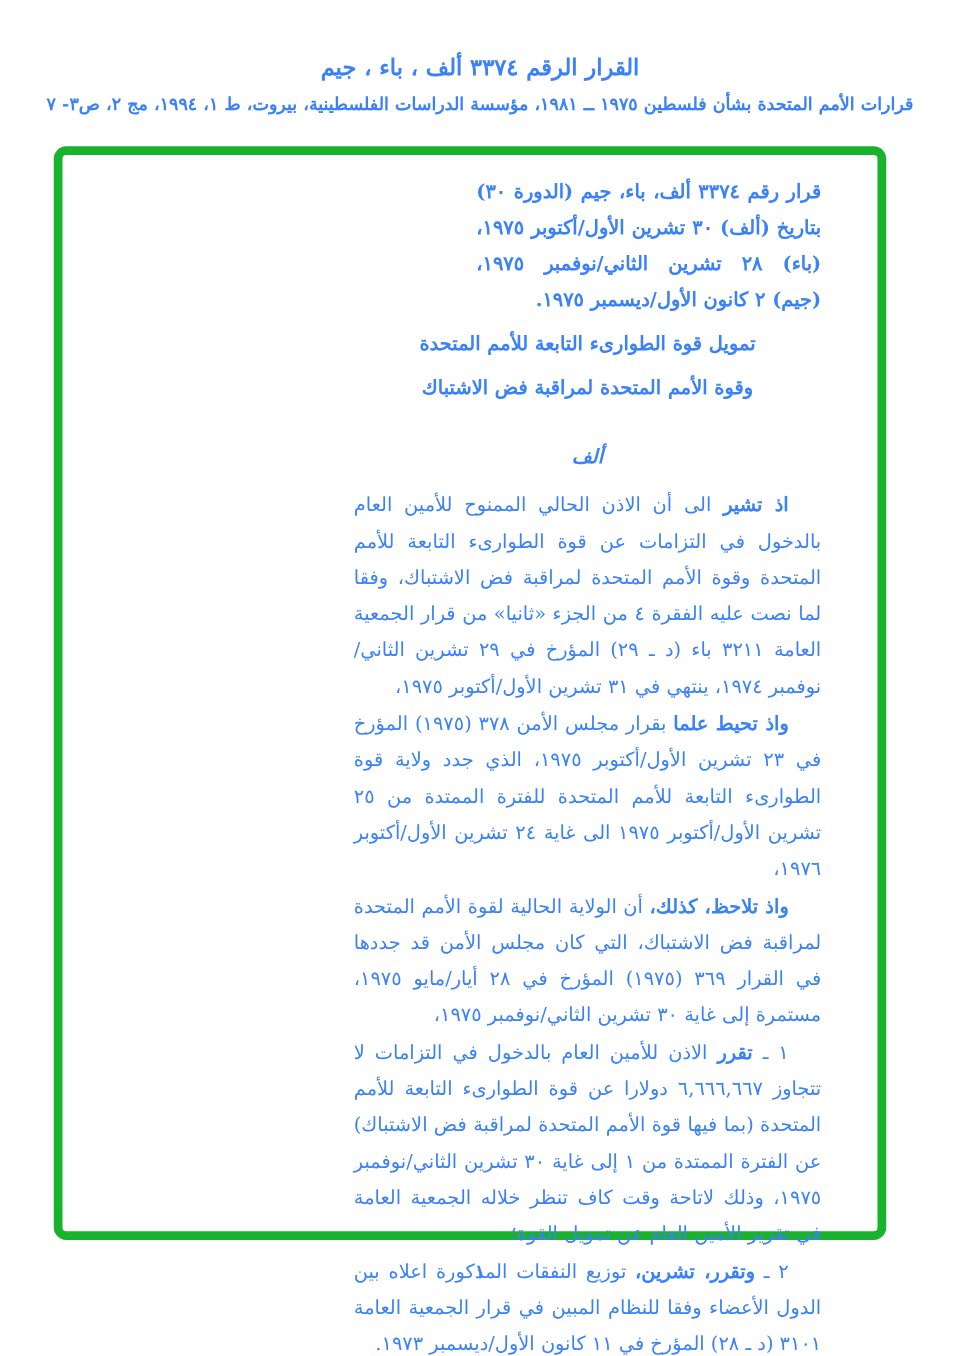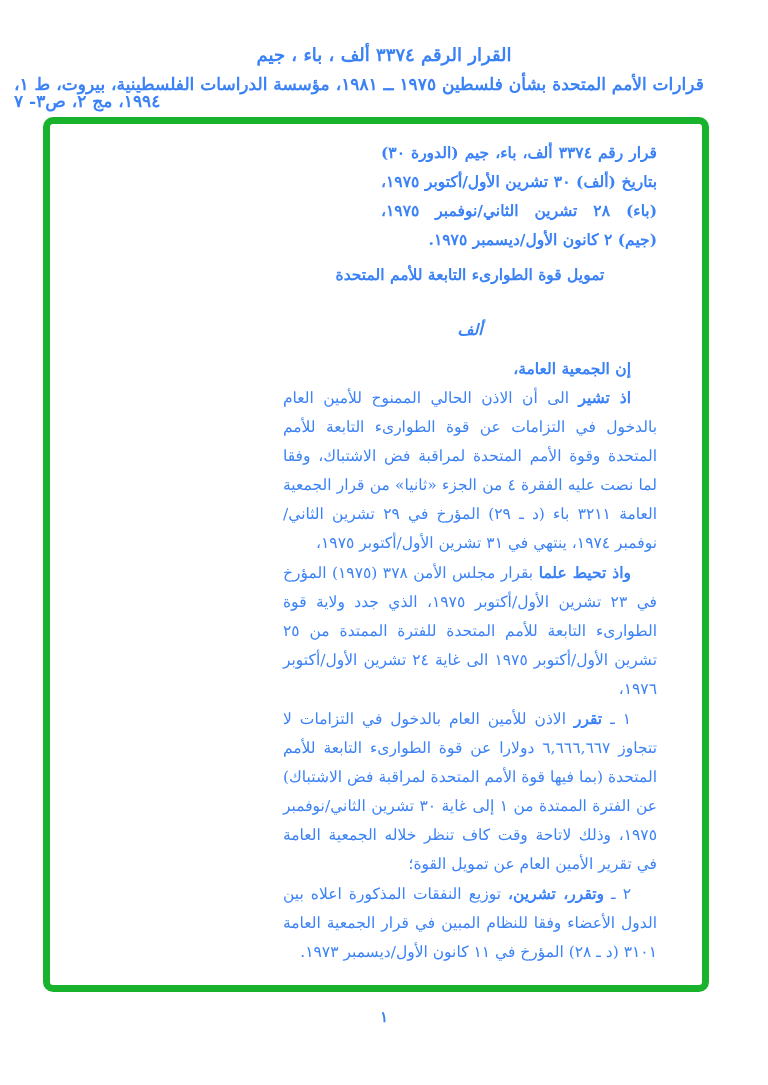--- a/index.html
+++ b/index.html
@@ -24,25 +24,25 @@
     text-align: center;
     direction: rtl;
     font-size: 18px;
     line-height: 26px;
     font-weight: bold;
     letter-spacing: 0.5px;
   }
   .header-citation {
     position: absolute;
     top: 76px;
-    left: 14px;
+    left: 28px;
     right: 28px;
-    text-align: left;
+    text-align: center;
     direction: rtl;
-    font-size: 17px;
+    font-size: 14px;
     line-height: 17px;
     font-weight: bold;
   }
   .frame {
     position: absolute;
     left: 43px;
     top: 117px;
     width: 666px;
     height: 875px;
     box-sizing: border-box;
@@ -107,29 +107,30 @@
 
   <div class="header-citation">قرارات الأمم المتحدة بشأن فلسطين ١٩٧٥ ــ ١٩٨١، مؤسسة الدراسات الفلسطينية، بيروت، ط ١، ١٩٩٤، مج ٢، ص٣- ٧</div>
 
   <div class="frame" style="border-color: rgb(24, 178, 44);">
     <div class="content">
 
       <p class="intro-paragraph">قرار رقم ٣٣٧٤ ألف، باء، جيم (الدورة ٣٠) بتاريخ (ألف) ٣٠ تشرين الأول/أكتوبر ١٩٧٥، (باء) ٢٨ تشرين الثاني/نوفمبر ١٩٧٥، (جيم) ٢ كانون الأول/ديسمبر ١٩٧٥.</p>
 
       <div class="doc-title">تمويل قوة الطوارىء التابعة للأمم المتحدة</div>
 
+      <div class="doc-title">وقوة الأمم المتحدة لمراقبة فض الاشتباك</div>
 
       <div class="section-heading">ألف</div>
 
-      <p class="preamble-opening">إن الجمعية العامة،</p>
 
       <p class="paragraph"><span class="prefix"></span><span class="lead">اذ تشير</span><span class="rest"> الى أن الاذن الحالي الممنوح للأمين العام بالدخول في التزامات عن قوة الطوارىء التابعة للأمم المتحدة وقوة الأمم المتحدة لمراقبة فض الاشتباك، وفقا لما نصت عليه الفقرة ٤ من الجزء «ثانيا» من قرار الجمعية العامة ٣٢١١ باء (د ـ ٢٩) المؤرخ في ٢٩ تشرين الثاني/نوفمبر ١٩٧٤، ينتهي في ٣١ تشرين الأول/أكتوبر ١٩٧٥،</span></p>
 
       <p class="paragraph"><span class="prefix"></span><span class="lead">واذ تحيط علما</span><span class="rest"> بقرار مجلس الأمن ٣٧٨ (١٩٧٥) المؤرخ في ٢٣ تشرين الأول/أكتوبر ١٩٧٥، الذي جدد ولاية قوة الطوارىء التابعة للأمم المتحدة للفترة الممتدة من ٢٥ تشرين الأول/أكتوبر ١٩٧٥ الى غاية ٢٤ تشرين الأول/أكتوبر ١٩٧٦،</span></p>
 
+      <p class="paragraph"><span class="prefix"></span><span class="lead">واذ تلاحظ، كذلك،</span><span class="rest"> أن الولاية الحالية لقوة الأمم المتحدة لمراقبة فض الاشتباك، التي كان مجلس الأمن قد جددها في القرار ٣٦٩ (١٩٧٥) المؤرخ في ٢٨ أيار/مايو ١٩٧٥، مستمرة إلى غاية ٣٠ تشرين الثاني/نوفمبر ١٩٧٥،</span></p>
 
       <p class="paragraph"><span class="prefix">١ ـ </span><span class="lead">تقرر</span><span class="rest"> الاذن للأمين العام بالدخول في التزامات لا تتجاوز ٦,٦٦٦,٦٦٧ دولارا عن قوة الطوارىء التابعة للأمم المتحدة (بما فيها قوة الأمم المتحدة لمراقبة فض الاشتباك) عن الفترة الممتدة من ١ إلى غاية ٣٠ تشرين الثاني/نوفمبر ١٩٧٥، وذلك لاتاحة وقت كاف تنظر خلاله الجمعية العامة في تقرير الأمين العام عن تمويل القوة؛</span></p>
 
       <p class="paragraph"><span class="prefix">٢ ـ </span><span class="lead">وتقرر، تشرين،</span><span class="rest"> توزيع النفقات المذكورة اعلاه بين الدول الأعضاء وفقا للنظام المبين في قرار الجمعية العامة ٣١٠١ (د ـ ٢٨) المؤرخ في ١١ كانون الأول/ديسمبر ١٩٧٣.</span></p>
 
     </div>
   </div>
 
   <div class="page-number">١</div>
 

